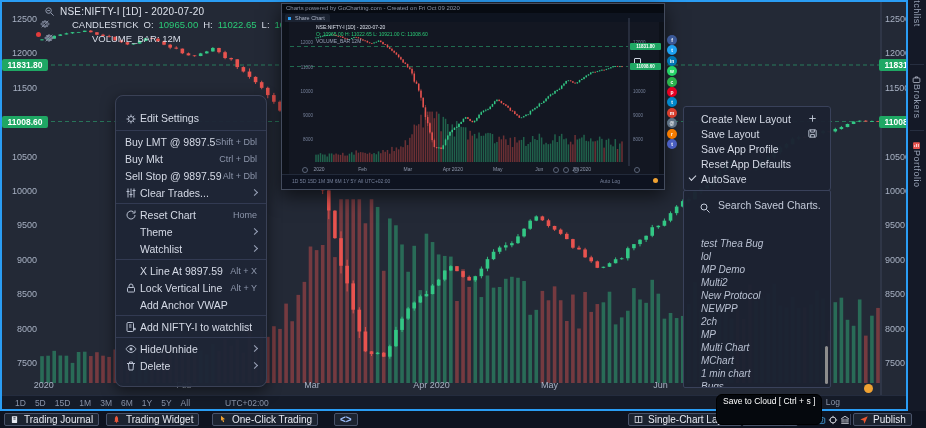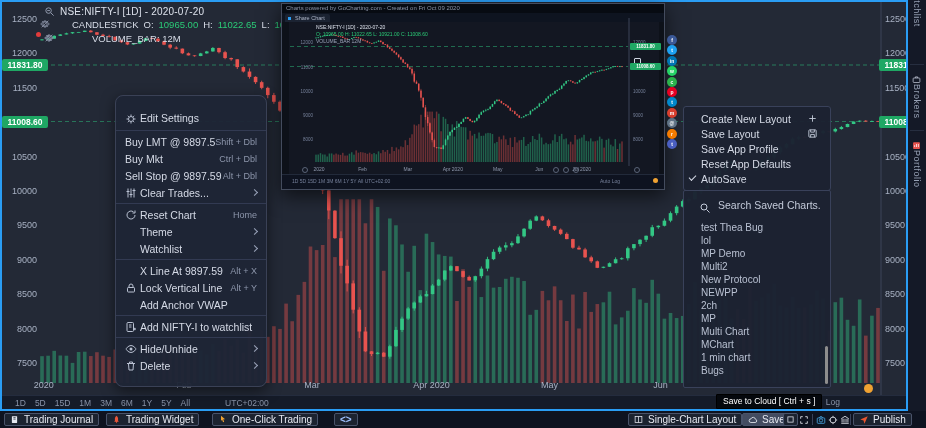--- a/index.html
+++ b/index.html
@@ -58,27 +58,27 @@
   .rrow{display:flex;align-items:center;height:15px;padding:0 12px 0 17px;color:#d5dae6;font-size:10.5px;position:relative;}
   .rrow .rl{flex:1;white-space:nowrap;}
   .rrow .ric{width:11px;height:11px;}
   .ckmark{position:absolute;left:5px;top:4px;width:7px;height:4px;border-left:1.5px solid #d5dae6;
     border-bottom:1.5px solid #d5dae6;transform:rotate(-45deg);}
 
   .spanel{position:absolute;left:683px;top:190px;width:148px;height:198px;background:rgba(28,34,50,.97);
     border:1px solid #39415a;border-radius:2px;z-index:12;overflow:hidden;}
   .srow{display:flex;align-items:center;gap:8px;padding:8px 0 6px 15px;}
   .srow .stxt{font-size:10.5px;color:#c3cad9;}
-  .slist{margin-top:4px;}
+  .slist{margin-top:20px;font-style:italic;}
   .sitem{height:13px;line-height:13px;padding-left:17px;font-size:10px;color:#b9c1d2;white-space:nowrap;}
   .sscroll{position:absolute;right:2px;top:155px;width:3px;height:38px;background:#8d8d8d;border-radius:2px;}
 
   
-  .tooltip{position:absolute;left:716px;top:394px;height:15px;padding:0 6px;background:#05080d;
-    border:1px solid #000;color:#fff;font-size:8.5px;line-height:12px;z-index:30;white-space:nowrap;border-radius:1px;}
+  .tooltip{position:absolute;left:716px;top:394px;height:31px;padding:0 6px;background:#05080d;
+    border:1px solid #000;color:#fff;font-size:8.5px;line-height:12px;z-index:30;white-space:nowrap;border-radius:6px;}
 
   
   .overlay{position:absolute;left:281px;top:3px;width:384px;height:187px;background:#131722;
     border:1px solid #444c5e;z-index:9;overflow:hidden;box-shadow:0 6px 18px rgba(0,0,0,.6);}
   .ovhead{position:absolute;left:0;top:0;width:100%;height:9px;background:#070b12;color:#8b93a6;
     font-size:6px;line-height:9px;padding-left:4px;}
   .ovtabs{position:absolute;left:0;top:9px;width:100%;height:9px;background:#0e1420;}
   .ovtab{position:absolute;left:3px;top:1px;height:8px;padding:0 5px 0 10px;background:#1b2332;
     color:#aeb6c8;font-size:5.5px;line-height:8px;border-radius:2px 2px 0 0;}
   .ovtab::before{content:"";position:absolute;left:3px;top:2.5px;width:3px;height:3px;background:#2a9df4;}

